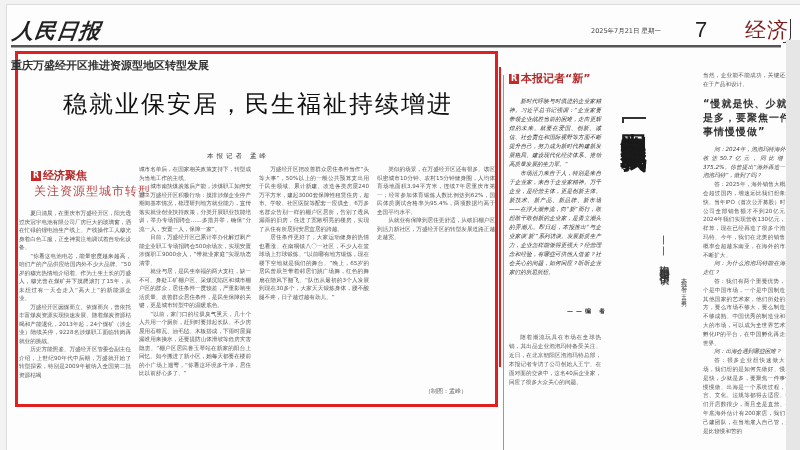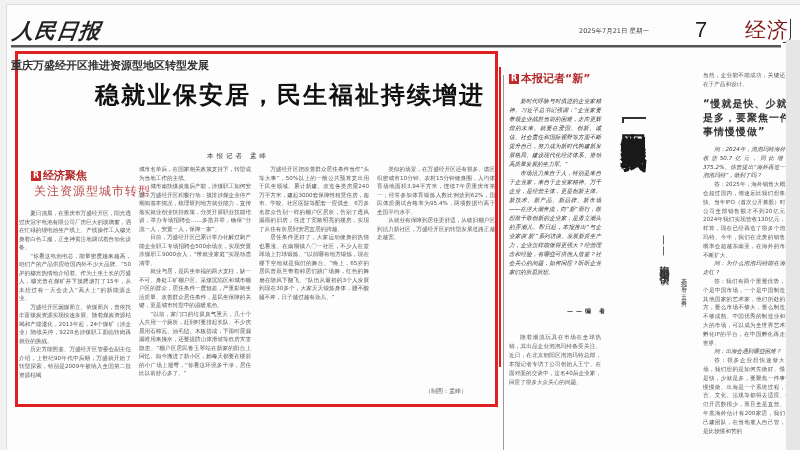--- a/index.html
+++ b/index.html
@@ -3,31 +3,31 @@
 <meta charset="utf-8">
 <style>
   * { box-sizing: border-box; margin: 0; padding: 0; }
   html, body { width: 800px; height: 450px; overflow: hidden; background: #f2f2f2; }
   body { font-family: "DejaVu Sans", sans-serif; color: #222; position: relative; }
   .page { position: absolute; left: 6px; top: 4px; width: 794px; height: 446px; background: #fdfdfd; border-left: 1px solid #ddd; border-top: 1px solid #ddd; }
 
   
   .masthead { position: absolute; left: 0; top: 0; width: 794px; height: 42px; }
   .logo { position: absolute; left: 6px; top: 12px; font-family: "DejaVu Serif", serif; font-style: italic; font-weight: bold; font-size: 21px; color: #222; letter-spacing: 1px; transform: skewX(-8deg); }
-  .date { position: absolute; left: 572px; top: 22px; font-size: 6.5px; color: #444; white-space: nowrap; }
+  .date { position: absolute; left: 584px; top: 22px; font-size: 6.5px; color: #444; white-space: nowrap; }
   .pageno { position: absolute; left: 688px; top: 12px; font-family: "Liberation Sans", sans-serif; font-size: 22px; color: #222; }
   .section { position: absolute; left: 738px; top: 11px; font-size: 21px; color: #7f1d1d; letter-spacing: 1px; }
   .section-bracket { position: absolute; left: 776px; top: 14px; width: 8px; height: 24px; border-right: 1.5px solid #333; border-bottom: 1.5px solid #333; border-bottom-right-radius: 6px; }
   .rule { position: absolute; left: 4px; top: 40px; width: 770px; height: 3px; background: #555; border-bottom: 1px solid #aaa; }
 
   
   .highlight { position: absolute; left: 8px; top: 46px; width: 483px; height: 356px; border: 3px solid #e02020; }
 
   .kicker { position: absolute; left: 4px; top: 53px; width: 494px; font-family: "DejaVu Serif", serif; font-weight: bold; font-size: 11px; color: #333; }
-  .headline { position: absolute; left: 12px; top: 74px; width: 478px; text-align: center; font-weight: bold; font-size: 24px; color: #111; letter-spacing: 2px; white-space: nowrap; margin-left: 32px; }
+  .headline { position: absolute; left: 12px; top: 83px; width: 478px; text-align: center; font-weight: normal; font-size: 24px; color: #111; letter-spacing: 2px; white-space: nowrap; }
   .byline { position: absolute; left: 200px; top: 147px; font-size: 6.5px; color: #444; letter-spacing: 3px; }
 
   .r-badge { display: inline-block; width: 10px; height: 10px; background: #c42a2a; color: #fff; font-size: 8px; font-weight: bold; text-align: center; line-height: 10px; vertical-align: middle; margin-right: 2px; }
   .column-tag { position: absolute; left: 12px; top: 163px; font-weight: bold; font-size: 11px; color: #b12a2a; padding-left: 12px; }
   .column-sub { position: absolute; left: 27px; top: 178px; font-size: 12px; color: #b84a4a; letter-spacing: 1px; }
 
   .body-col { position: absolute; font-size: 5.6px; line-height: 8.5px; color: #555; text-align: justify; overflow: hidden; }
   .body-col p { text-indent: 2em; }
   .c1 { left: 12px; top: 204px; width: 112px; height: 190px; }
   .c2 { left: 132px; top: 160px; width: 112px; height: 235px; }

